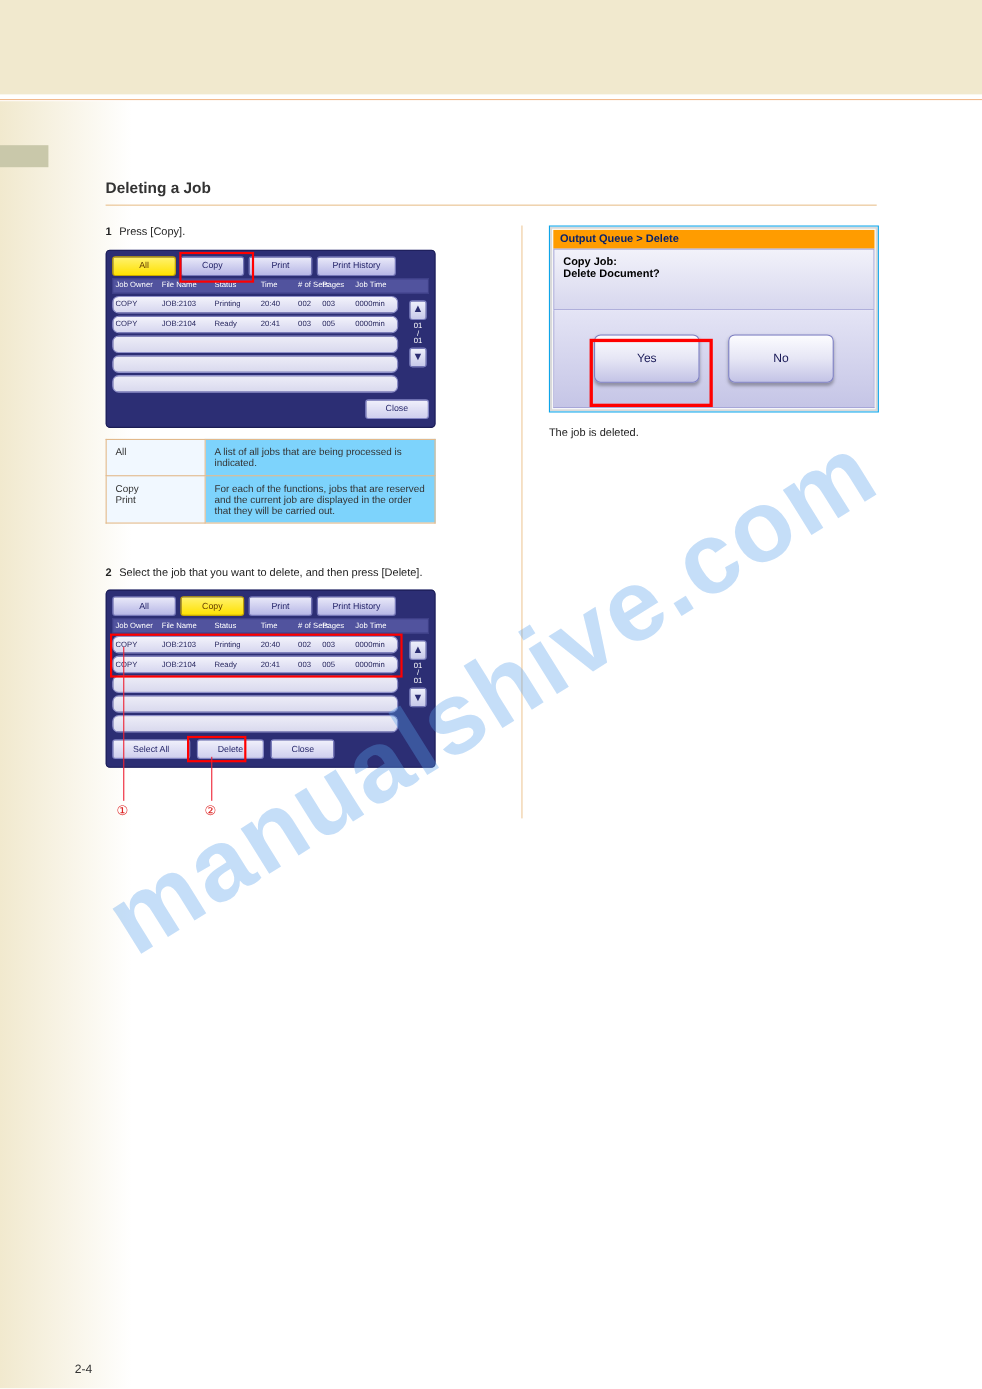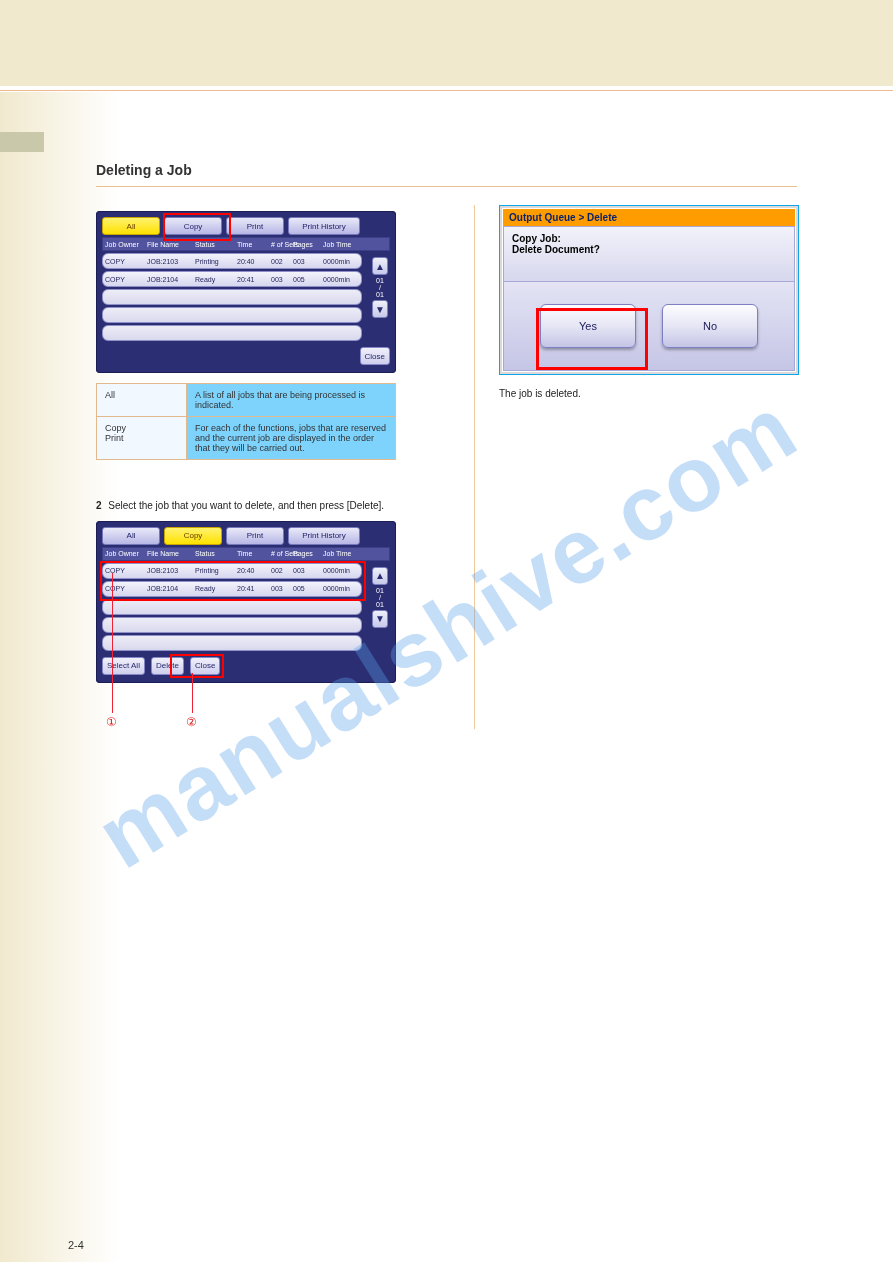--- a/index.html
+++ b/index.html
@@ -70,21 +70,21 @@
   .arrowbtn {
     width: 16px; height: 18px; border-radius: 3px;
     background: linear-gradient(#eef0fb,#c7c9ea); border: 1px solid #7c7fbe;
     display:flex;align-items:center;justify-content:center;color:#2b2d72;font-size:10px;
   }
   .pgind { font-size: 7px; color: #fff; line-height: 1; text-align: center; }
 
   .bottom-bar { display:flex; justify-content: flex-end; margin-top: 6px; gap: 6px; }
   .bottom-bar.full { justify-content: flex-start; }
   .bbtn {
-    height: 18px; padding: 0 4px; border-radius: 3px;
+    height: 18px; padding: 0 18px; border-radius: 3px;
     background: linear-gradient(#f0f0fb,#cfcfee); border: 1px solid #8486c5;
     font-size: 8px; color:#26276a; display:flex;align-items:center;justify-content:center;
   }
   .bgroup { display:flex; gap:6px; }
 
   
   .infotab {
     width: 300px; border-collapse: collapse; font-size: 9px; color: #333;
     margin-top: 4px;
   }
@@ -140,20 +140,25 @@
 <div class="pgnum">2-4</div>
 
 <div class="content page-area">
   <div class="section-title">Deleting a Job</div>
   <hr class="rule">
 
   <div class="cols">
 
     <div class="col">
 
+      <div class="step">
+        <span class="step-n">1</span>
+        <span>Press</span>
+        <span>[Copy]</span><span>.</span>
+      </div>
 
       <div class="shot">
         <div class="redbox" style="left:67px;top:2px;width:68px;height:28px"></div>
         <div class="tabs">
           <div class="tab sel">All</div>
           <div class="tab">Copy</div>
           <div class="tab">Print</div>
           <div class="tab hist">Print History</div>
         </div>
         <div class="thead">

